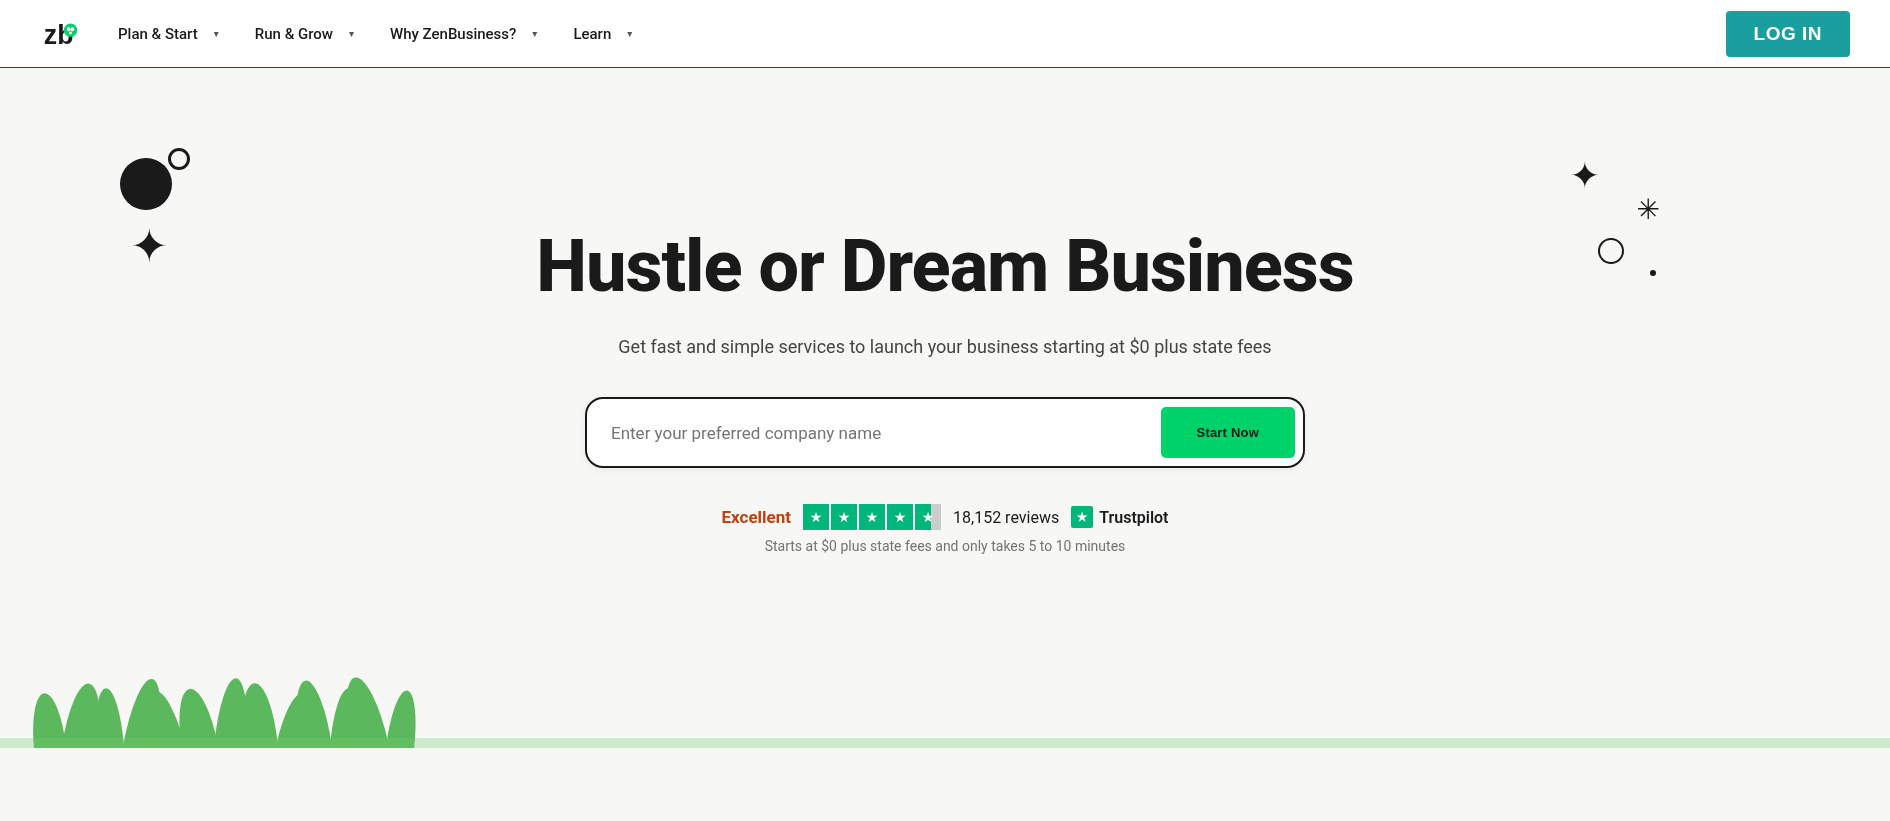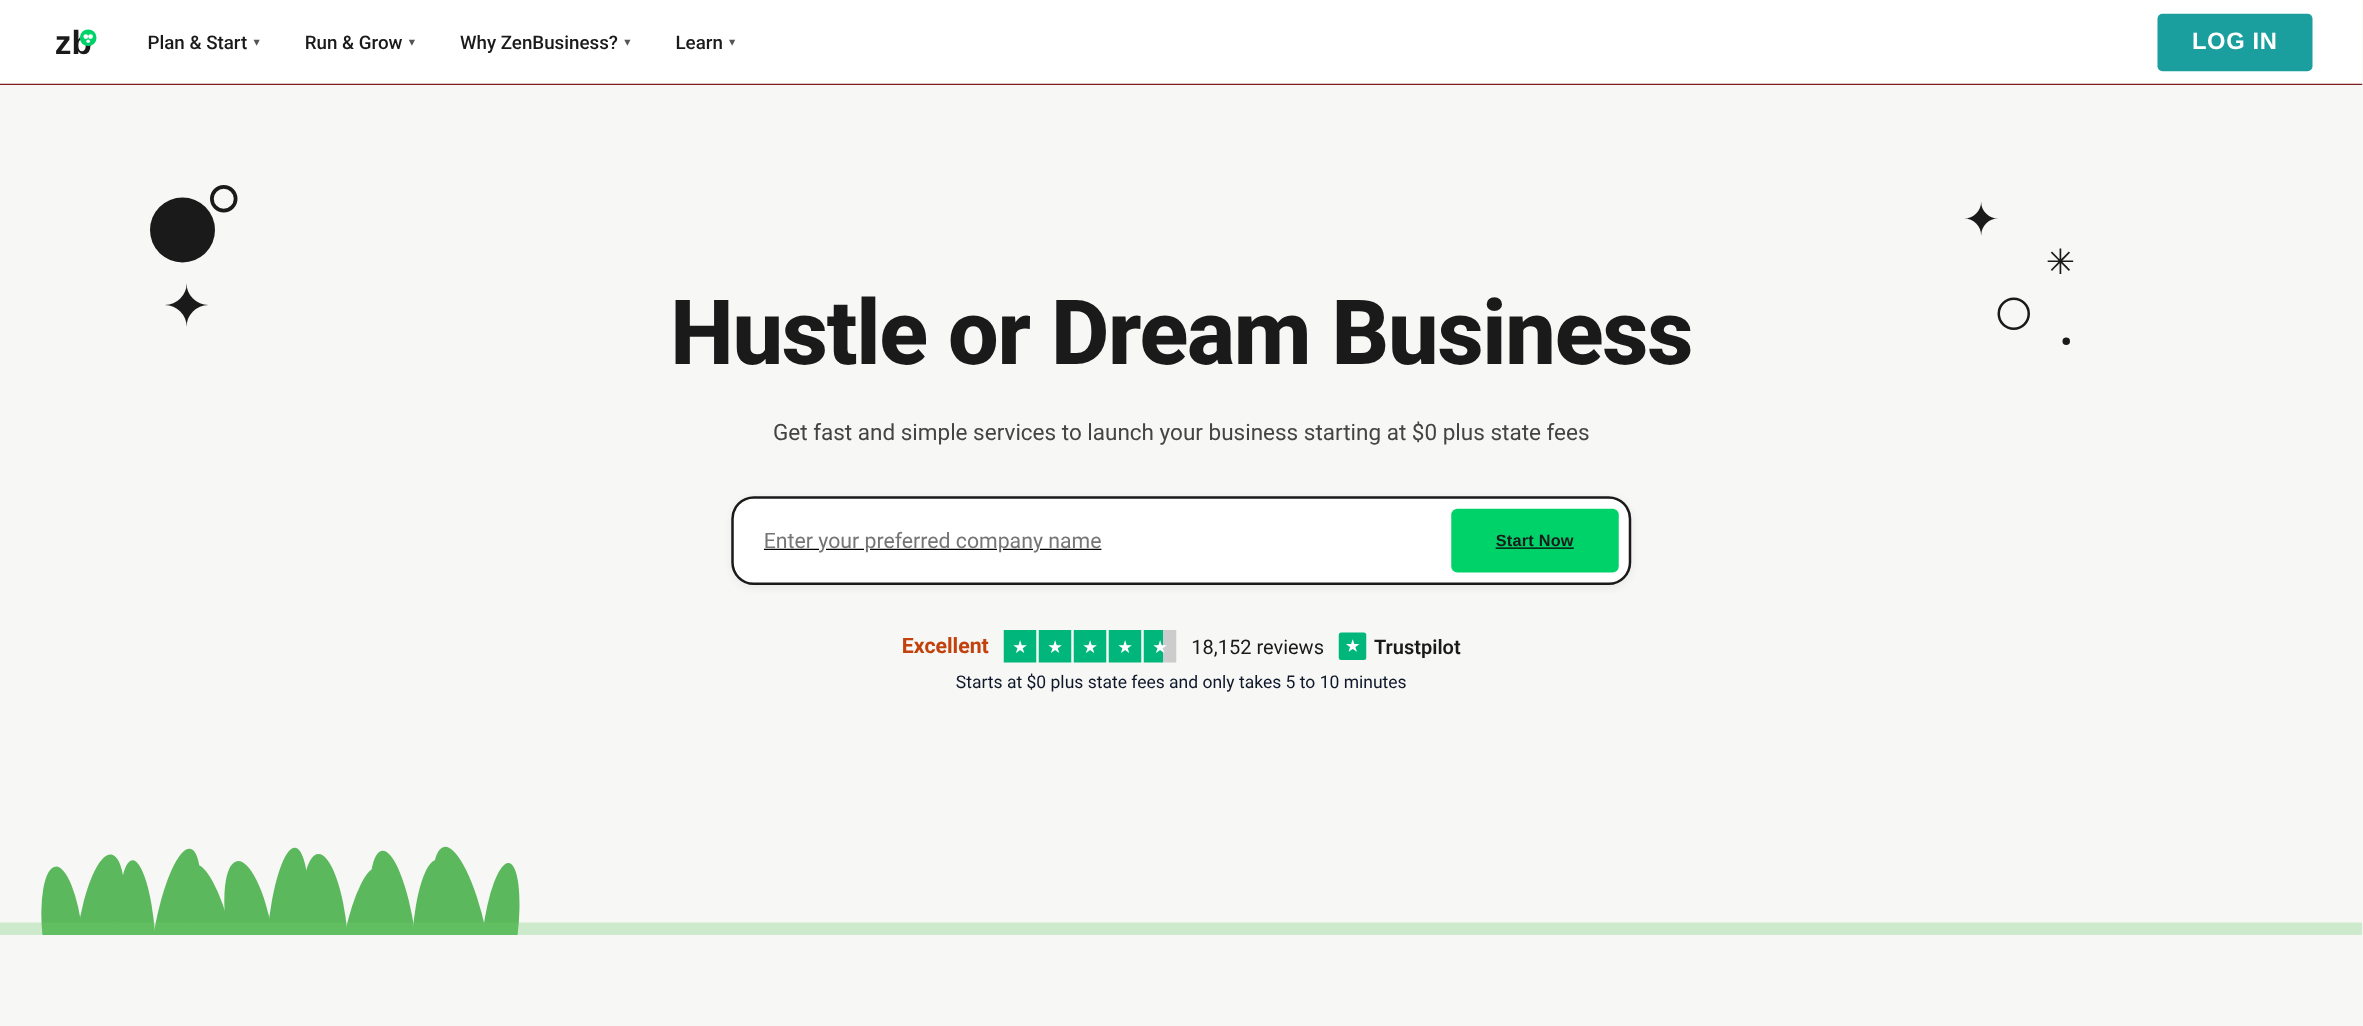--- a/index.html
+++ b/index.html
@@ -33,21 +33,21 @@
       gap: 4px;
       text-decoration: none;
     }
     .logo-icon {
       width: 42px;
       height: 42px;
     }
     .nav-link {
       display: flex;
       align-items: center;
-      gap: 5px;
+      gap: 16px;
       font-size: 15px;
       color: #1a1a1a;
       cursor: pointer;
       font-weight: 500;
       text-decoration: none;
       justify-content: flex-end;
     }
     .nav-link .chevron {
       font-size: 10px;
       color: #555;
@@ -162,21 +162,20 @@
       display: flex;
       align-items: center;
       background: #fff;
       border: 2.5px solid #1a1a1a;
       border-radius: 18px;
       padding: 8px 8px 8px 24px;
       width: 720px;
       max-width: 100%;
       margin-bottom: 36px;
       box-shadow: 0 2px 8px rgba(0,0,0,0.06);
-      text-decoration: underline;
     }
     .search-input {
       flex: 1;
       border: none;
       outline: none;
       font-size: 17px;
       color: #999;
       background: transparent;
       font-family: inherit;
     }
@@ -246,21 +245,21 @@
       background: #00b67a;
       display: flex;
       align-items: center;
       justify-content: center;
       color: white;
       font-size: 12px;
       border-radius: 2px;
     }
     .trust-sub {
       font-size: 14px;
-      color: #0f172a;
+      color: #737373;
     }
 
     
     .grass-container {
       position: absolute;
       bottom: 0;
       left: 0;
       right: 0;
       height: 80px;
       overflow: hidden;

